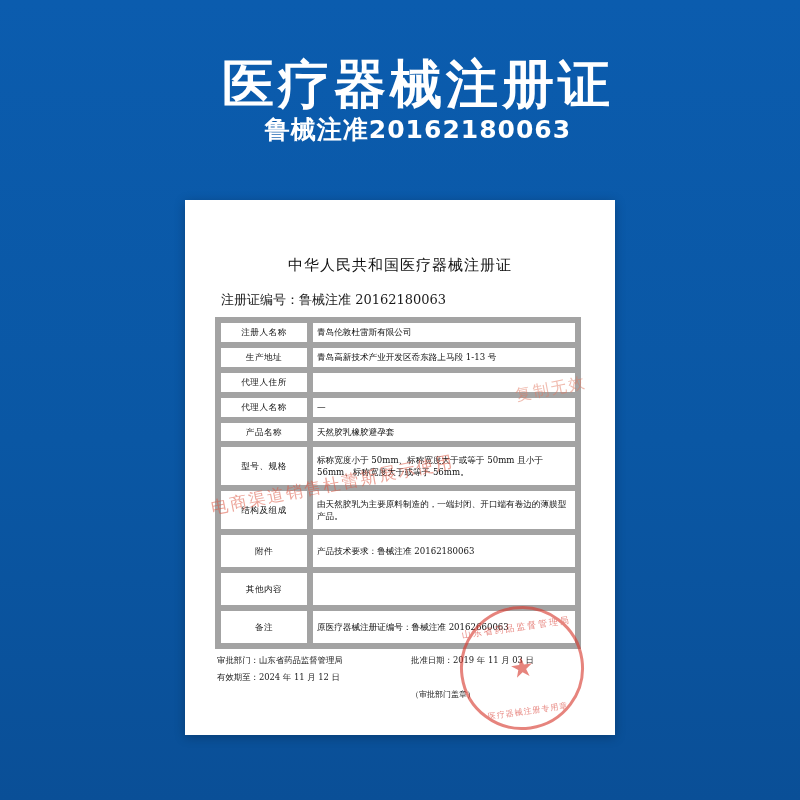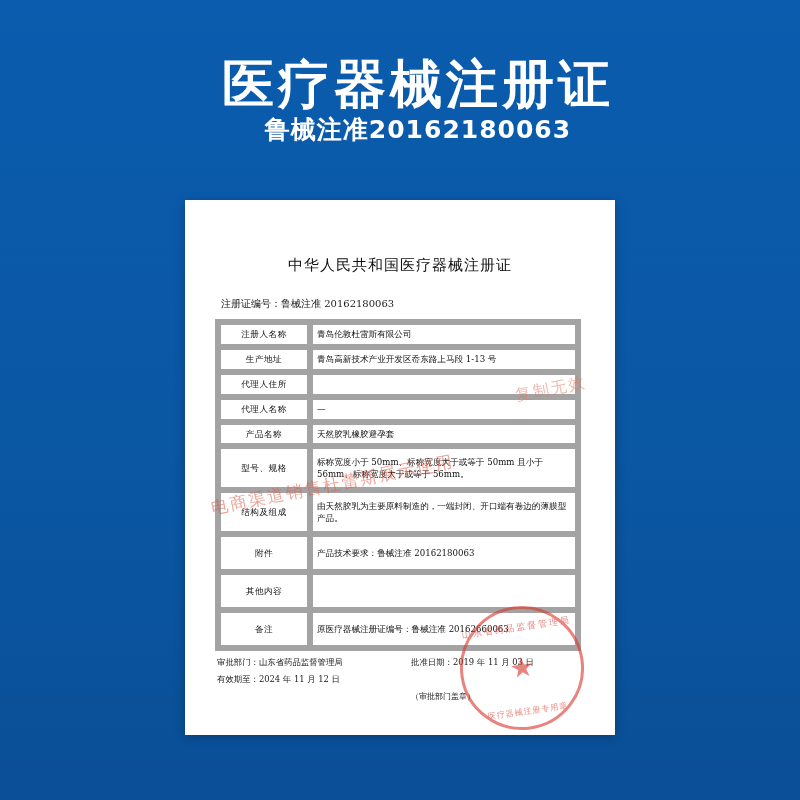--- a/index.html
+++ b/index.html
@@ -58,22 +58,22 @@
   }
   .cert-title {
     text-align: center;
     font-size: 15px;
     letter-spacing: 1px;
     font-family: "DejaVu Serif", "Liberation Serif", serif;
     color: #111;
     margin-top: 32px;
   }
   .cert-no {
-    margin-top: 22px;
-    font-size: 10px;
+    margin-top: 16px;
+    font-size: 13px;
     font-family: "DejaVu Serif", "Liberation Serif", serif;
     padding-left: 6px;
   }
   table.cert-table {
     margin-top: 8px;
     width: 366px;
     border-collapse: collapse;
     table-layout: fixed;
     font-family: "DejaVu Serif", "Liberation Serif", serif;
   }

